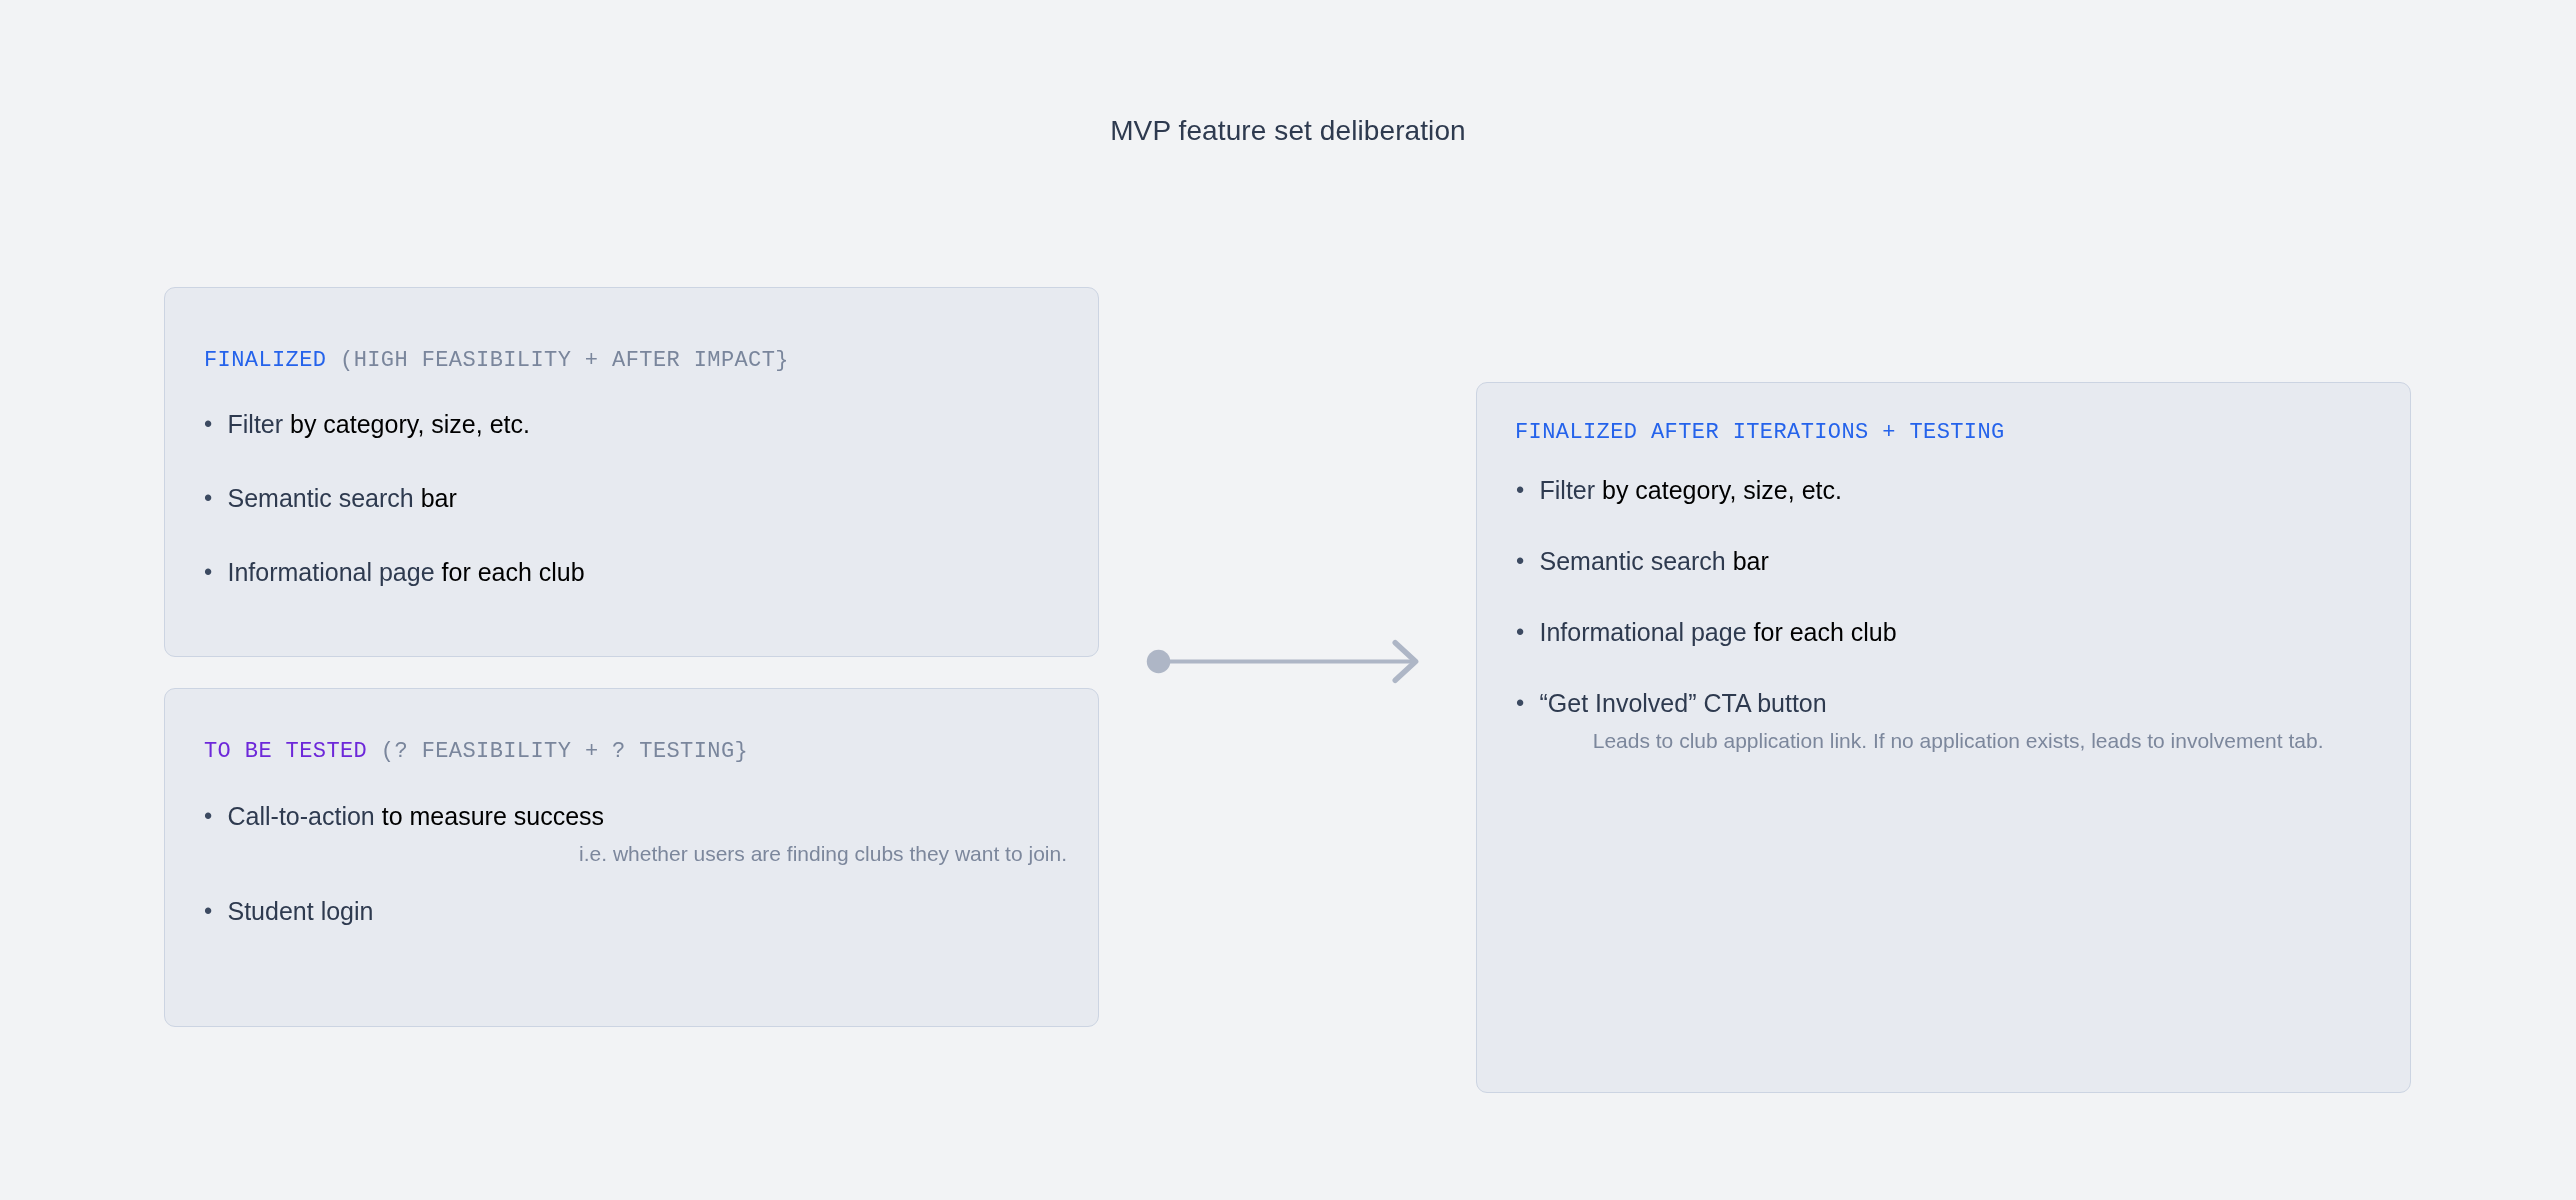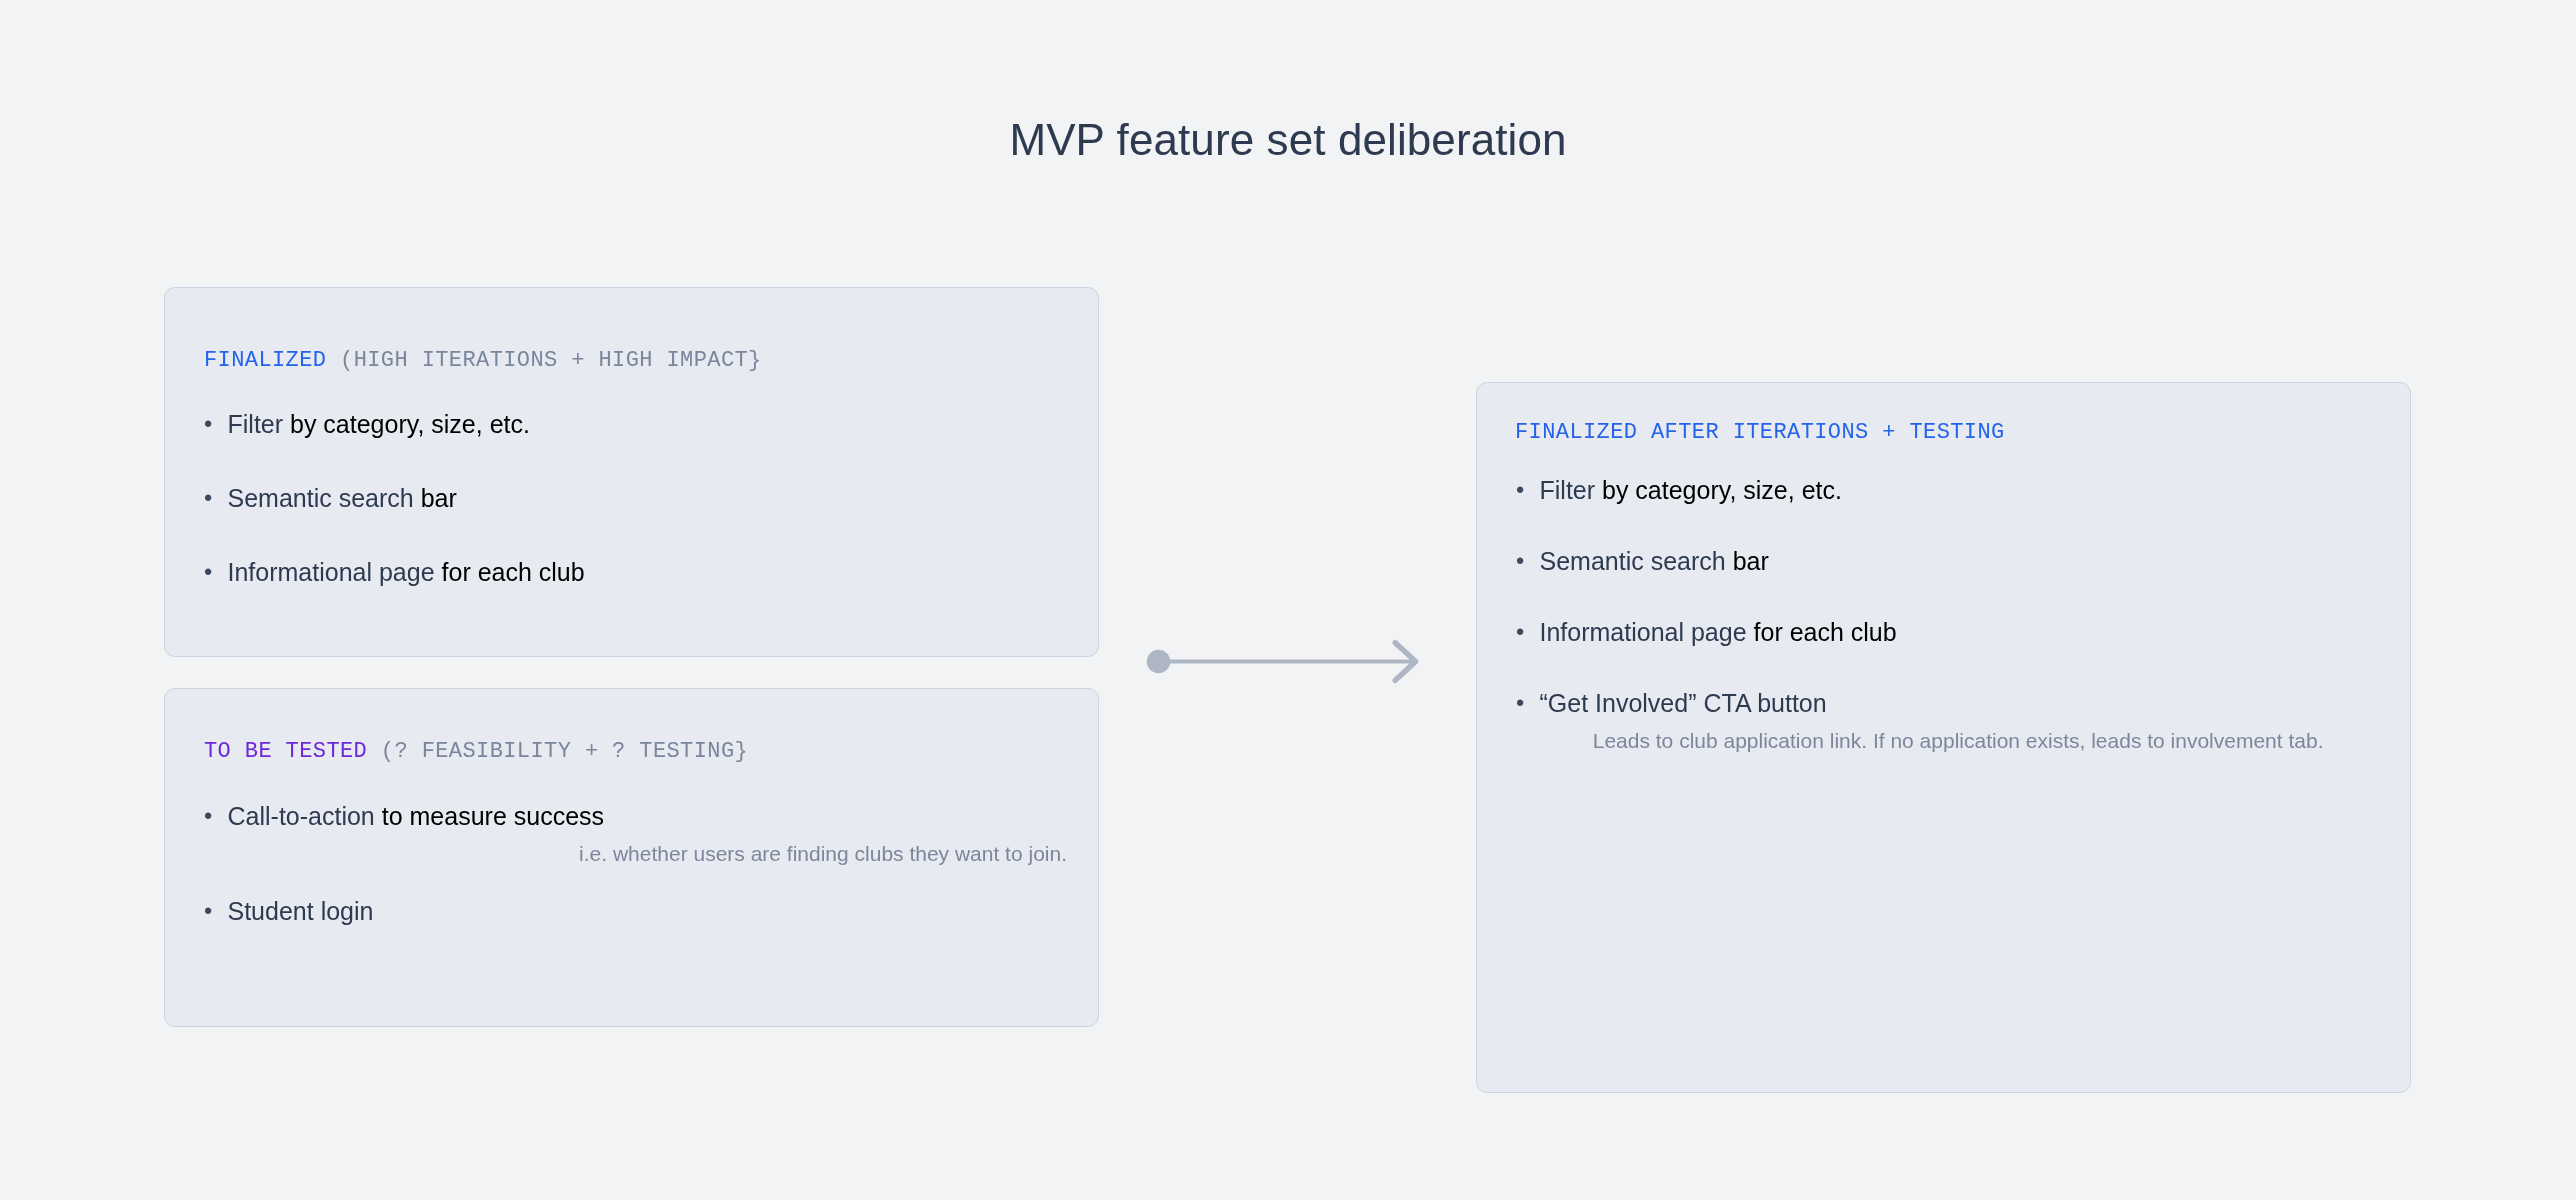--- a/index.html
+++ b/index.html
@@ -15,21 +15,21 @@
     position: relative;
   }
 
   
   .page-title {
     position: absolute;
     top: 115px;
     left: 0;
     width: 2576px;
     text-align: center;
-    font-size: 44px;
+    font-size: 28px;
     color: #2e3a4f;
     letter-spacing: 0.1px;
     white-space: nowrap;
   }
 
   
   .card {
     position: absolute;
     background: #e7eaf0;
     border: 1.2px solid #ccd4e2;
@@ -112,21 +112,21 @@
     height: 55px;
   }
 </style>
 </head>
 <body>
 
 <div class="page-title">MVP feature set deliberation</div>
 
 <div class="card card-left-1">
   <div class="card-header">
-    <span class="hdr-blue">FINALIZED</span><span>&nbsp;</span><span class="hdr-gray">(HIGH ITERATIONS + HIGH IMPACT}</span>
+    <span class="hdr-blue">FINALIZED</span><span>&nbsp;</span><span class="hdr-gray">(HIGH FEASIBILITY + AFTER IMPACT}</span>
   </div>
 
   <div class="bullets">
     <div class="bullet-row">
       <div class="bullet-dot">•</div>
       <div class="bullet-body">
         <div class="bullet-main"><span>Filter</span><span class="muted"> by category, size, etc.</span></div>
       </div>
     </div>
     <div class="gap-lg"></div>

